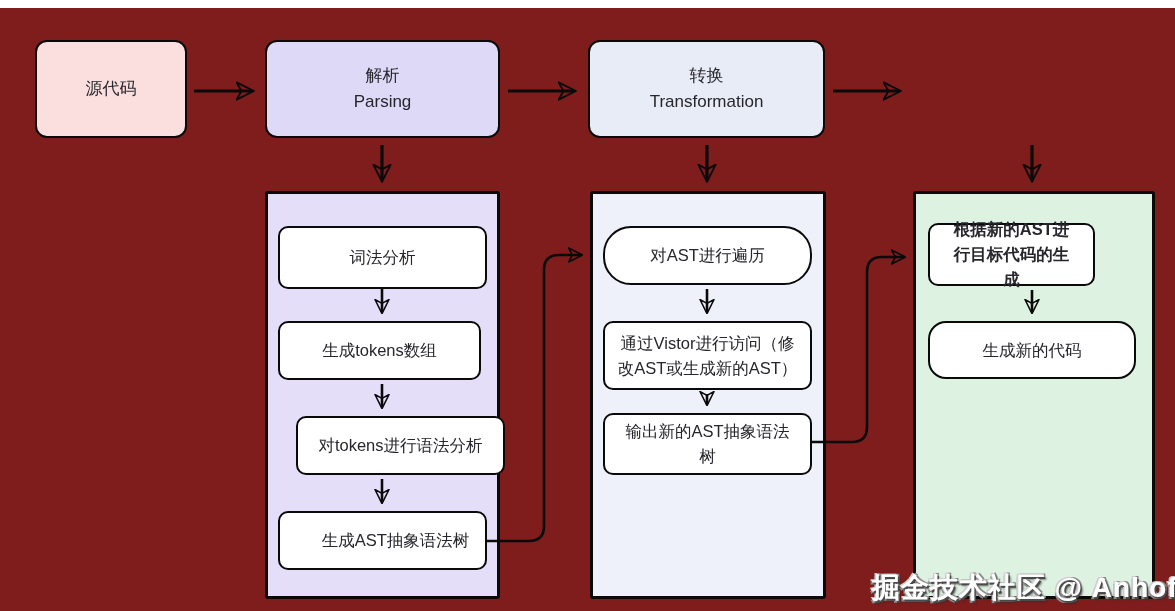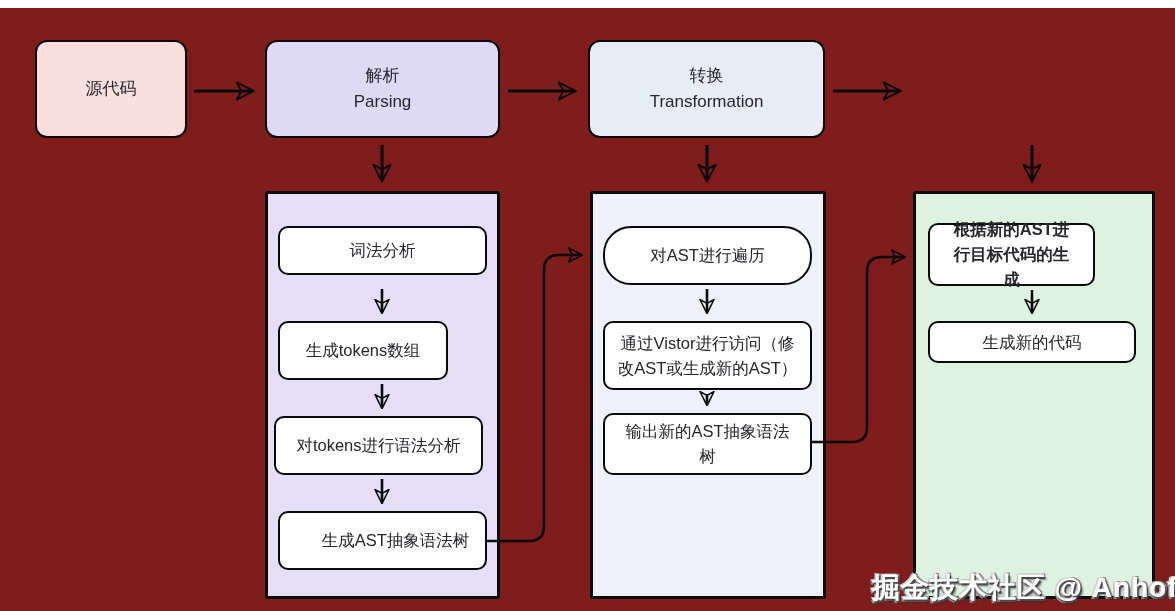--- a/index.html
+++ b/index.html
@@ -56,31 +56,31 @@
     background: #ffffff;
     display: flex;
     align-items: center;
     justify-content: center;
     text-align: center;
     font-size: 16.5px;
     line-height: 25px;
     padding: 0 14px;
     z-index: 2;
   }
-  #s1 { left: 278px; top: 218px; width: 209px; height: 49px; }
-  #s2 { left: 278px; top: 313px; width: 170px; height: 59px; }
-  #s3 { left: 274px; top: 408px; width: 209px; height: 59px; padding: 0 6px; }
+  #s1 { left: 278px; top: 218px; width: 209px; height: 63px; }
+  #s2 { left: 278px; top: 313px; width: 203px; height: 59px; }
+  #s3 { left: 296px; top: 408px; width: 209px; height: 59px; padding: 0 6px; }
   #s4 { left: 278px; top: 503px; width: 209px; height: 59px; padding-left: 40px; }
 
   #t1 { left: 603px; top: 218px; width: 209px; height: 59px; border-radius: 28px; }
   #t2 { left: 603px; top: 313px; width: 209px; height: 69px; padding: 0 9px; }
   #t3 { left: 603px; top: 405px; width: 209px; height: 62px; padding: 11px 20px; }
 
   #c1 { left: 928px; top: 215px; width: 167px; height: 63px; padding: 0 20px; font-weight: bold; }
-  #c2 { left: 928px; top: 313px; width: 208px; height: 42px; }
+  #c2 { left: 928px; top: 313px; width: 208px; height: 58px; border-radius: 18px; }
 
   svg.wires {
     position: absolute;
     left: 0; top: 0;
     z-index: 3;
     pointer-events: none;
   }
   svg.wires path { fill: none; stroke: #0a0a0a; stroke-linejoin: round; stroke-linecap: butt; }
   .thick { stroke-width: 3.2px; }
   .thin  { stroke-width: 2.6px; }

